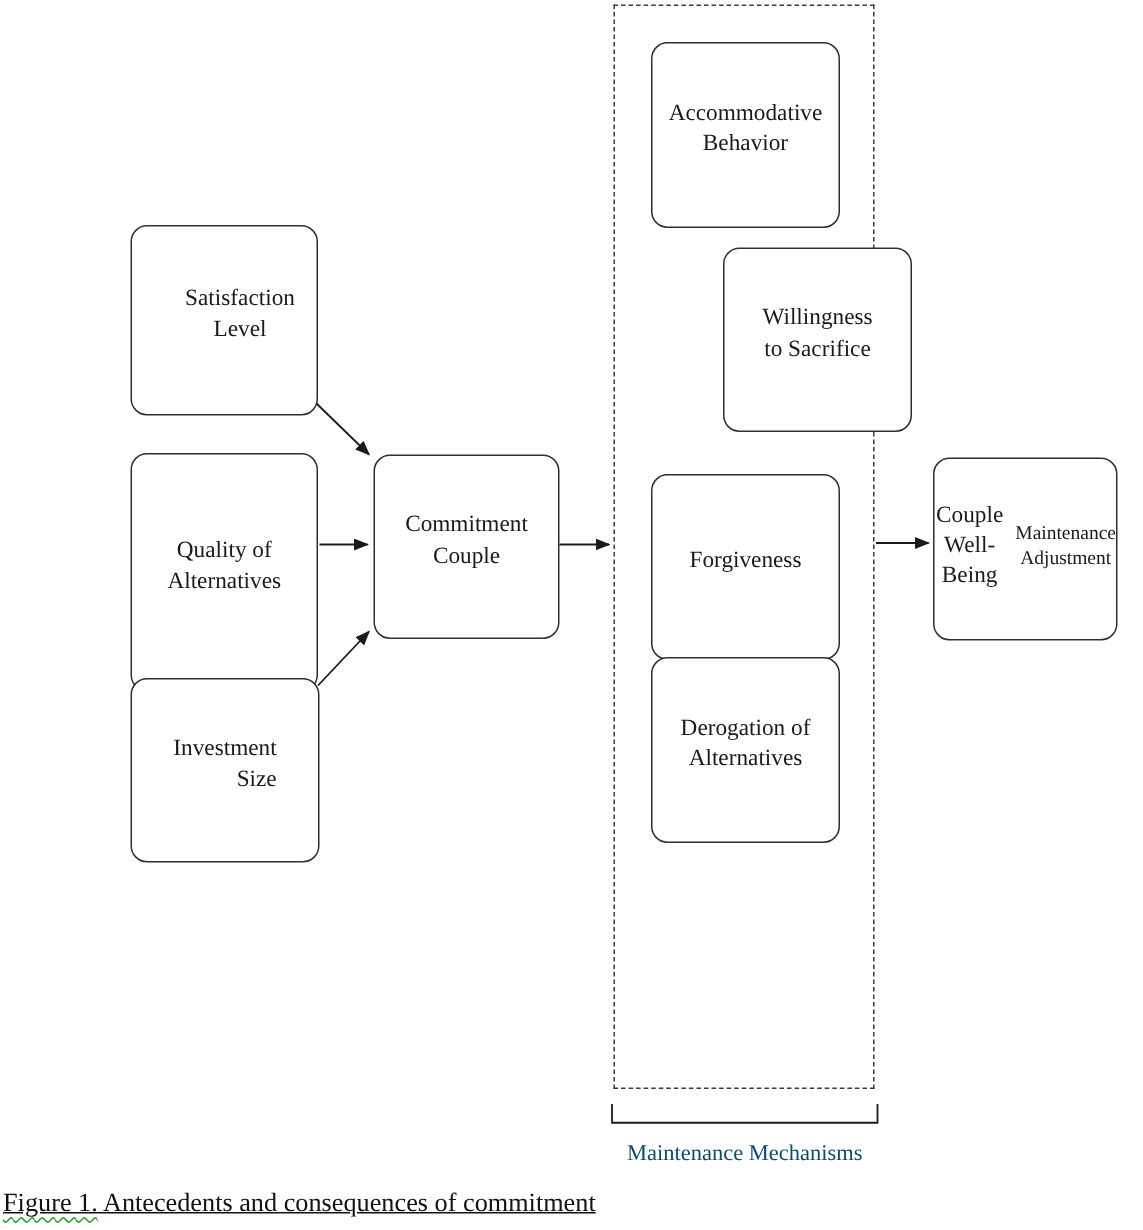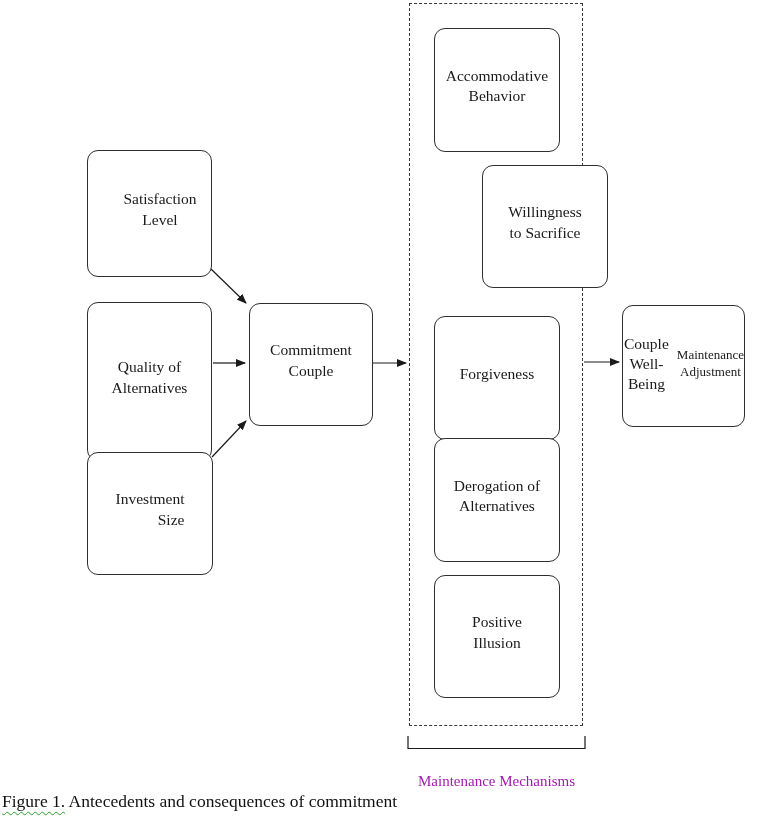--- a/index.html
+++ b/index.html
@@ -61,29 +61,29 @@
     top: 0;
     pointer-events: none;
   }
   .bracket-label {
     position: absolute;
     left: 406px;
     top: 761px;
     width: 181px;
     text-align: center;
     font-size: 15px;
-    color: #a21caf;
-    margin-top: 12px;
+    color: #0c4a6e;
   }
   .caption {
     position: absolute;
     left: 2px;
     top: 791px;
     font-size: 17.5px;
     color: #111111;
+    text-decoration: underline;
   }
   .squiggle {
     text-decoration-line: underline;
     text-decoration-style: wavy;
     text-decoration-color: #2aa32a;
     text-decoration-thickness: 1px;
     text-underline-offset: 4px;
   }
 </style>
 </head>
@@ -125,24 +125,20 @@
 
   <div class="box" style="left:434px; top:316px; width:126px; height:124px;">
     <span class="label">Forgiveness</span>
   </div>
 
   <div class="box" style="left:434px; top:438px; width:126px; height:124px;font-family:Liberation Serif, serif;">
     <span class="label">Derogation of
 Alternatives</span>
   </div>
 
-  <div class="box" style="left:434px; top:575px; width:126px; height:123px;">
-    <span class="label">Positive
-Illusion</span>
-  </div>
 
   <div class="box" style="left:622px; top:305px; width:123px; height:122px;">
     <div class="couple-inner">
       <span class="couple-title">Couple
 Well-Being</span>
       <span class="couple-sub">Maintenance
 Adjustment</span>
     </div>
   </div>
 

